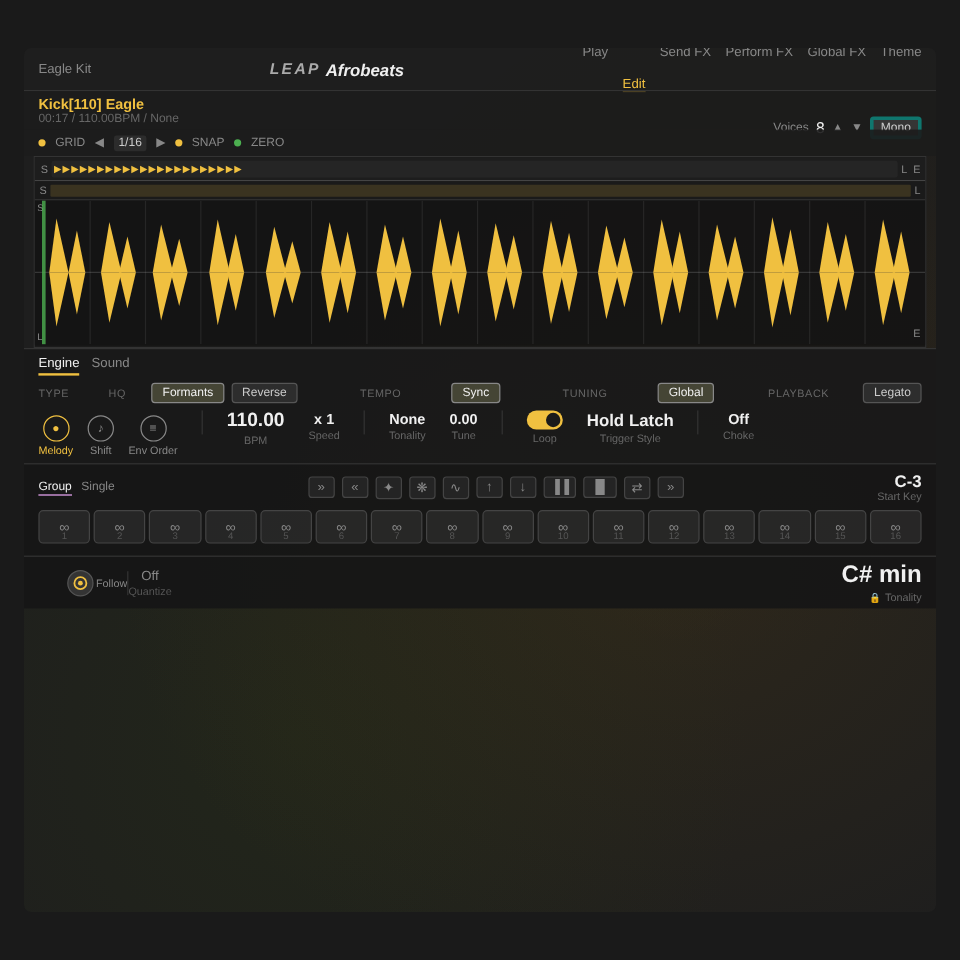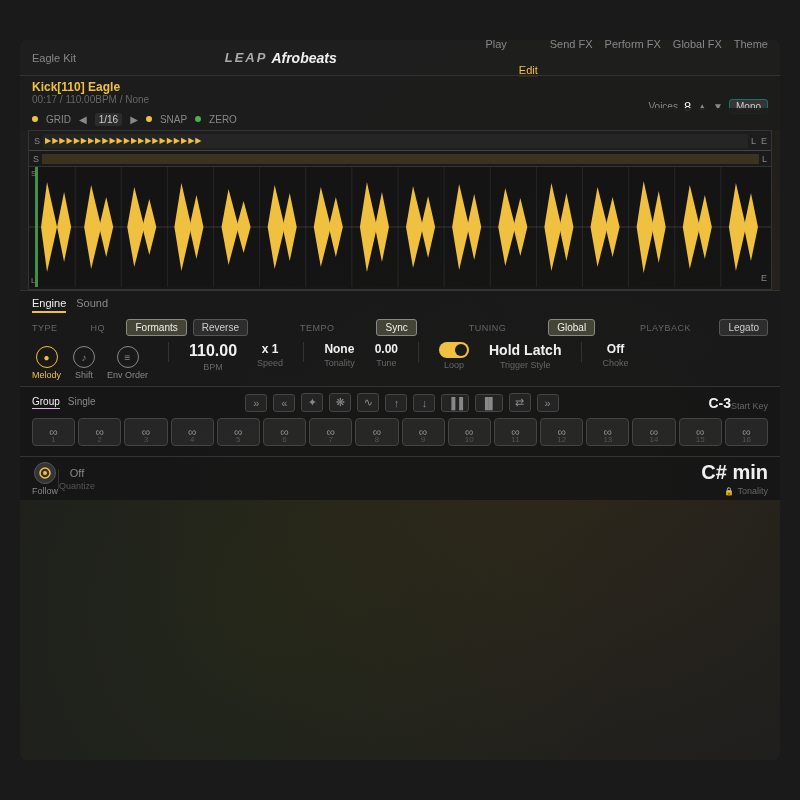--- a/index.html
+++ b/index.html
@@ -107,21 +107,21 @@
       font-size: 11px;
       color: #888;
       margin-top: 28px;
     }
     .voices-count {
       color: #f0f0f0;
       font-size: 13px;
     }
     .mono-btn {
       background: rgba(60,60,60,0.8);
-      border: 1px solid #0f766e;
+      border: 3px solid #0f766e;
       border-radius: 3px;
       padding: 1px 6px;
       font-size: 10px;
       color: #ccc;
       cursor: pointer;
     }
     
     .grid-controls {
       display: flex;
       align-items: center;
@@ -414,23 +414,24 @@
     .bottom-controls {
       display: flex;
       align-items: center;
       justify-content: space-between;
       padding: 4px 12px;
       background: rgba(22,22,22,0.95);
       border-top: 1px solid #333;
     }
     .follow-section {
       display: flex;
-      flex-direction: column;
+      flex-direction: row;
       align-items: center;
       gap: 2px;
+      margin-left: 24px;
     }
     .follow-icon {
       width: 22px; height: 22px;
       background: rgba(60,60,60,0.8);
       border-radius: 50%;
       border: 1px solid #555;
       display: flex;
       align-items: center;
       justify-content: center;
       cursor: pointer;
@@ -789,21 +790,21 @@
           <div class="pad-ctrl-btn">✦</div>
           <div class="pad-ctrl-btn">❋</div>
           <div class="pad-ctrl-btn">∿</div>
           <div class="pad-ctrl-btn">↑</div>
           <div class="pad-ctrl-btn">↓</div>
           <div class="pad-ctrl-btn">▐▐</div>
           <div class="pad-ctrl-btn">▐▌</div>
           <div class="pad-ctrl-btn">⇄</div>
           <div class="pad-ctrl-btn">»</div>
         </div>
-        <div style="display:flex;flex-direction:row;align-items:flex-end;">
+        <div style="display:flex;flex-direction:column;align-items:flex-end;">
           <span style="font-size:14px;color:#f0f0f0;font-weight:bold;">C-3</span>
           <span style="font-size:9px;color:#666;">Start Key</span>
         </div>
       </div>
 
       <div class="pads-grid">
         <div class="pad">
           <span class="pad-infinity">∞</span>
           <span class="pad-number">1</span>
         </div>

